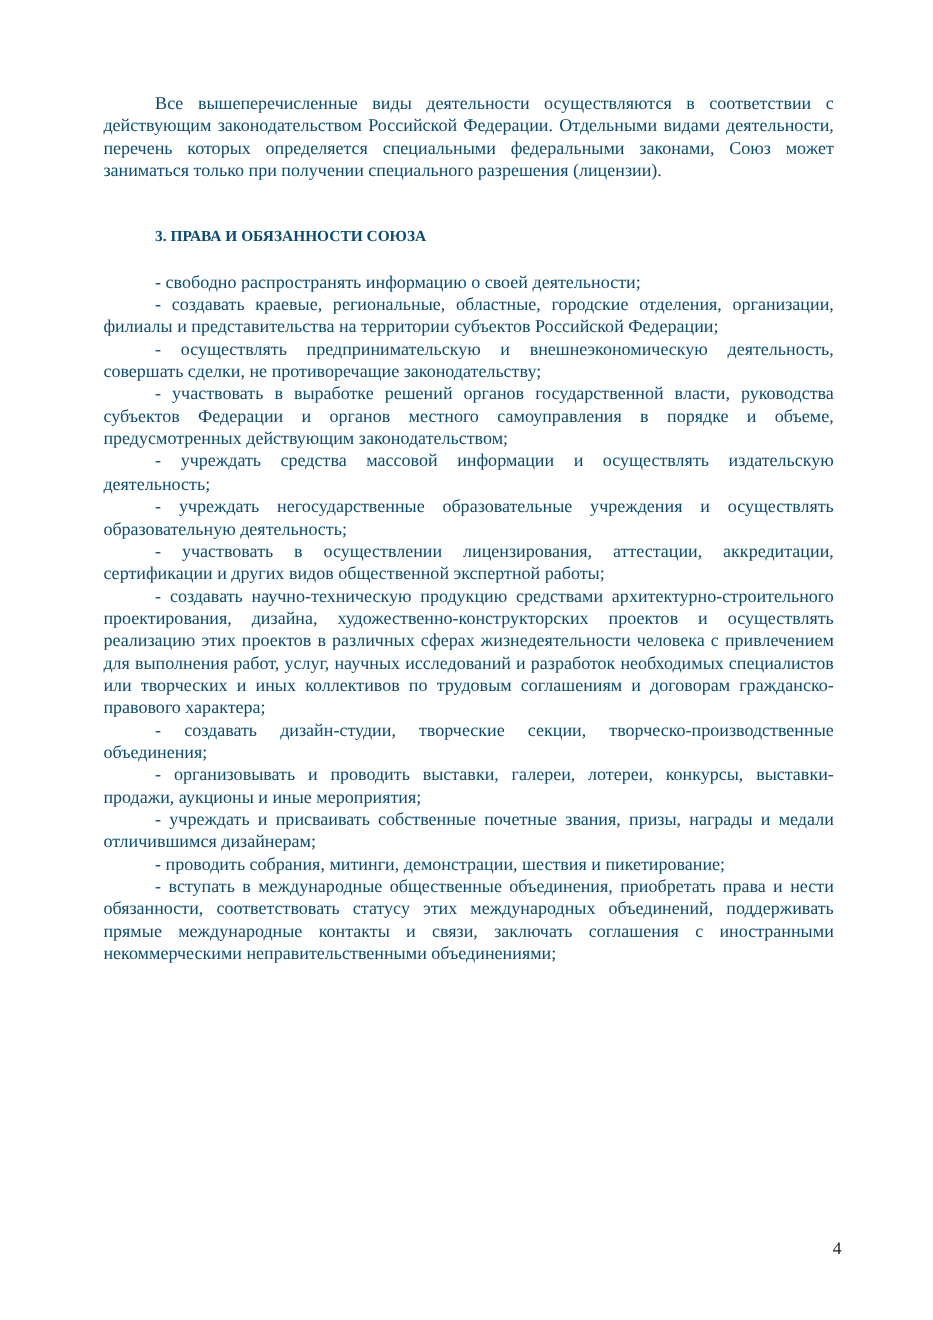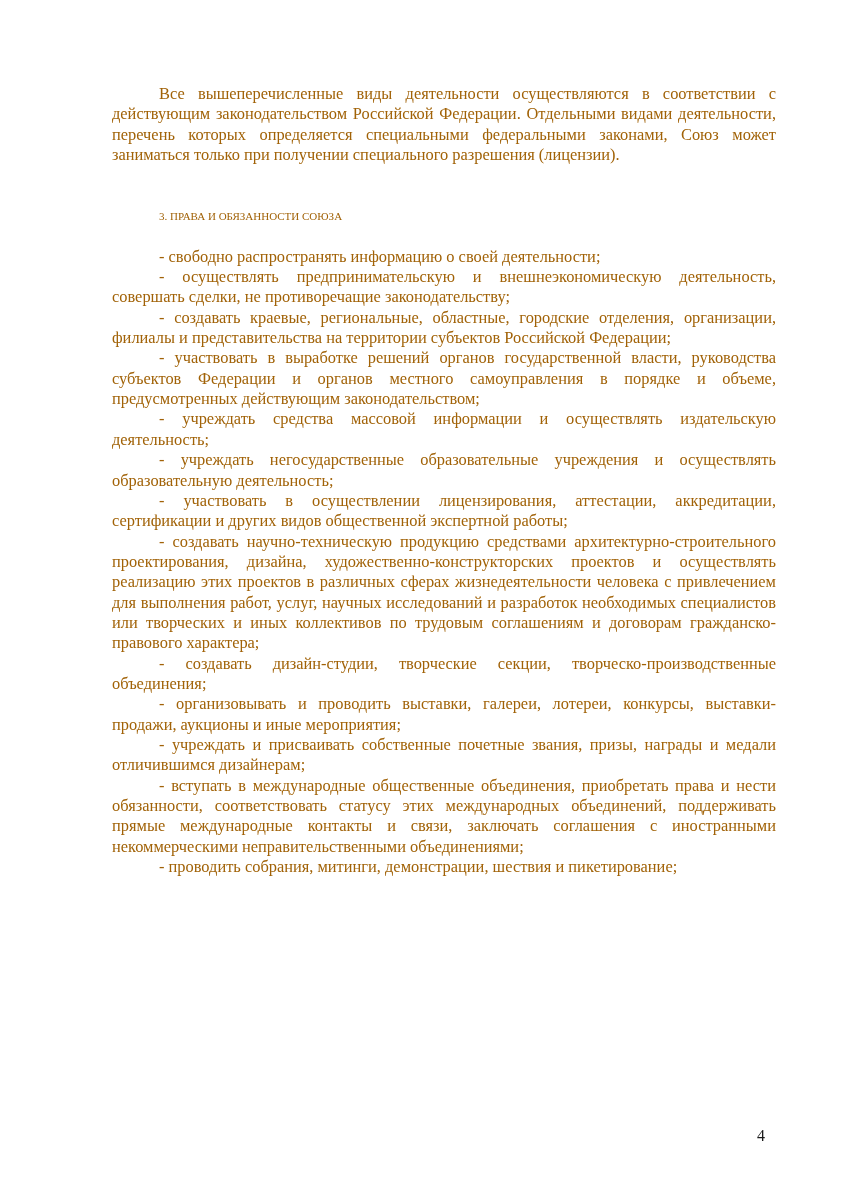--- a/index.html
+++ b/index.html
@@ -1,45 +1,45 @@
 <!DOCTYPE html>
 <html><head>
   <meta charset="utf-8">
   <style>
     html, body { margin: 0; padding: 0; background: #ffffff; }
     body { width: 848px; height: 1200px; position: relative; overflow: hidden; }
     .page {
-      position: absolute; left: 112px; top: 84px; width: 664px;
+      position: absolute; left: 94px; top: 84px; width: 664px;
       font-family: "Liberation Serif", serif;
-      font-size: 16.4px; line-height: 20.35px; color: #a16207;
+      font-size: 16.4px; line-height: 20.35px; color: #0c4a6e;
     }
     .p { text-align: justify; text-indent: 47px; margin: 0; }
     .heading {
-      font-family: "Liberation Serif", serif; font-weight: normal;
-      font-size: 11px; margin: 41px 0 20px 0; padding-left: 47px; line-height: 20.35px;
+      font-family: "Liberation Serif", serif; font-weight: bold;
+      font-size: 14px; margin: 41px 0 20px 0; padding-left: 47px; line-height: 20.35px;
     }
     .page-number {
       position: absolute; left: 757px; top: 1127px;
       font-family: "Liberation Serif", serif; font-size: 16px; color: #1a1a1a;
     }
   </style>
 </head>
 <body>
 
 <div class="page">
   <p class="p">Все вышеперечисленные виды деятельности осуществляются в соответствии с действующим законодательством Российской Федерации. Отдельными видами деятельности, перечень которых определяется специальными федеральными законами, Союз  может заниматься только при получении специального разрешения (лицензии).</p>
   <div class="heading">3. ПРАВА И ОБЯЗАННОСТИ СОЮЗА</div>
   <p class="p">- свободно распространять информацию о своей деятельности;</p>
+  <p class="p">- создавать краевые, региональные, областные, городские  отделения, организации, филиалы и представительства на территории субъектов Российской Федерации;</p>
   <p class="p">- осуществлять предпринимательскую и внешнеэкономическую деятельность, совершать сделки, не противоречащие законодательству;</p>
-  <p class="p">- создавать краевые, региональные, областные, городские  отделения, организации, филиалы и представительства на территории субъектов Российской Федерации;</p>
   <p class="p">- участвовать в выработке решений органов государственной власти, руководства субъектов Федерации и органов местного самоуправления в порядке и  объеме, предусмотренных действующим законодательством;</p>
   <p class="p">- учреждать средства массовой информации и осуществлять издательскую деятельность;</p>
   <p class="p">- учреждать негосударственные образовательные учреждения и осуществлять образовательную деятельность;</p>
   <p class="p">- участвовать в осуществлении лицензирования, аттестации, аккредитации, сертификации и других видов общественной экспертной работы;</p>
   <p class="p">- создавать научно-техническую продукцию средствами архитектурно-строительного проектирования, дизайна, художественно-конструкторских проектов и осуществлять реализацию этих проектов в различных сферах жизнедеятельности человека с привлечением для выполнения работ, услуг, научных исследований и разработок необходимых специалистов или творческих и иных коллективов по трудовым соглашениям и договорам гражданско-правового характера;</p>
   <p class="p">- создавать дизайн-студии, творческие секции, творческо-производственные объединения;</p>
   <p class="p">- организовывать и проводить выставки,  галереи, лотереи, конкурсы, выставки-продажи, аукционы и иные мероприятия;</p>
   <p class="p">- учреждать и присваивать собственные почетные звания,  призы, награды и медали отличившимся дизайнерам;</p>
+  <p class="p">- проводить собрания, митинги, демонстрации, шествия и пикетирование;</p>
   <p class="p">- вступать в международные общественные объединения, приобретать права и нести обязанности, соответствовать статусу этих международных объединений, поддерживать прямые международные контакты и связи, заключать соглашения с иностранными некоммерческими неправительственными объединениями;</p>
-  <p class="p">- проводить собрания, митинги, демонстрации, шествия и пикетирование;</p>
 </div>
 
 <div class="page-number">4</div>
 
 </body></html>

